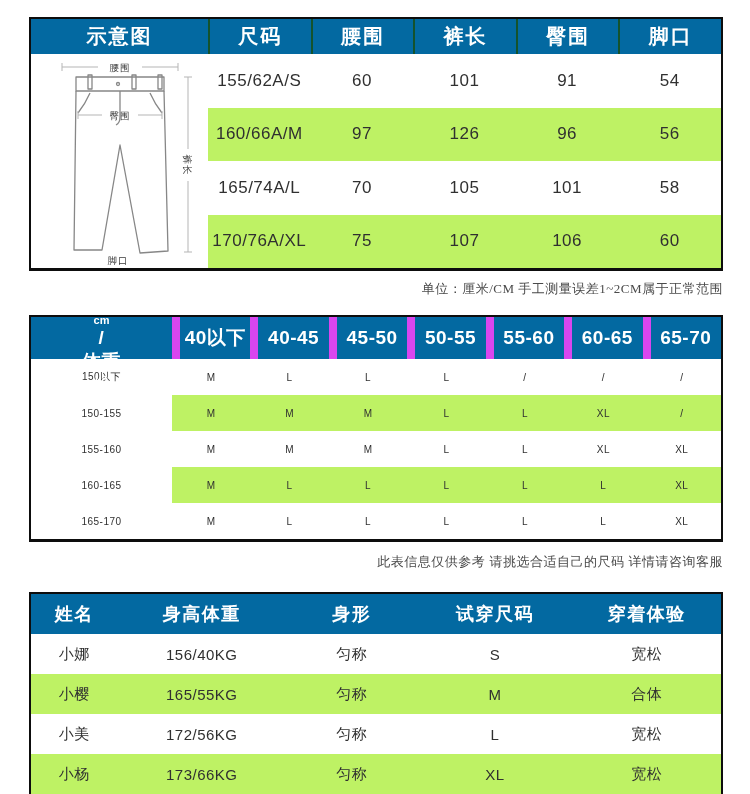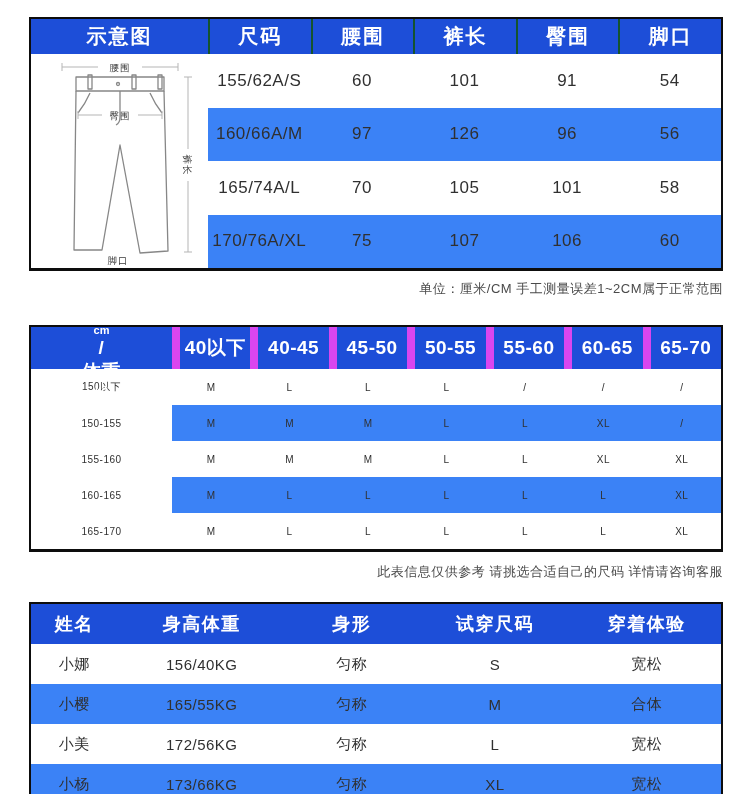--- a/index.html
+++ b/index.html
@@ -7,46 +7,46 @@
     width:750px;height:794px;
     font-family:"Liberation Sans","DejaVu Sans",sans-serif;
     color:#2e2e2e;
     -webkit-font-smoothing:antialiased;
   }
   .page{padding:17px 27px 10px 29px;}
 
   
   .tbl{border:2px solid #0d0d0d;border-bottom-width:3px;display:grid;background:#fff;}
   .hcell{
-    background:#1d4ed8;color:#fff;font-weight:700;
+    background:#0369a1;color:#fff;font-weight:700;
     display:flex;align-items:center;justify-content:center;
     letter-spacing:2px;
   }
   .cell{
     display:flex;align-items:center;justify-content:center;
     font-size:16px;color:#303030;letter-spacing:0.5px;
   }
-  .stripe{background:#3b82f6;}
+  .stripe{background:#bef264;}
   .note{
     text-align:right;font-size:13px;color:#4a4a4a;letter-spacing:0.5px;
   }
 
   
   .t1{grid-template-columns:177px repeat(5,1fr);grid-template-rows:35px repeat(4,53.5px);}
   .t1 .hcell{font-size:20px;}
   .t1 .hcell + .hcell{border-left:2px solid #14532d;}
   .t1 .cell{font-size:17px;}
   .diagram-cell{
     grid-column:1;grid-row:2 / span 4;
     display:flex;align-items:center;justify-content:center;background:#fff;
   }
   .pants-svg text{font-size:9.5px;fill:#3a3a3a;font-weight:500;letter-spacing:1px;}
   .pants-svg .dim{stroke:#b5b5b5;stroke-width:1;fill:none;}
   .pants-svg .body{stroke:#878787;stroke-width:1.3;fill:none;stroke-linejoin:round;}
-  .note1{margin:9px 0 27px 0;}
+  .note1{margin:9px 0 17px 0;font-family:Liberation Serif, serif;}
 
   
   .t2{grid-template-columns:141px repeat(7,1fr);grid-template-rows:42px repeat(5,36px);}
   .t2 .hcell{font-size:19px;letter-spacing:0.5px;flex-direction:column;}
   .t2 .hcell + .hcell{border-left:8px solid #d946ef;}
   .t2 .cell{font-size:10px;}
   .unit-sup{font-size:11px;vertical-align:top;position:relative;top:-1px;letter-spacing:0;}
   .note2{margin:11px 0 21px 0;}
 
   

